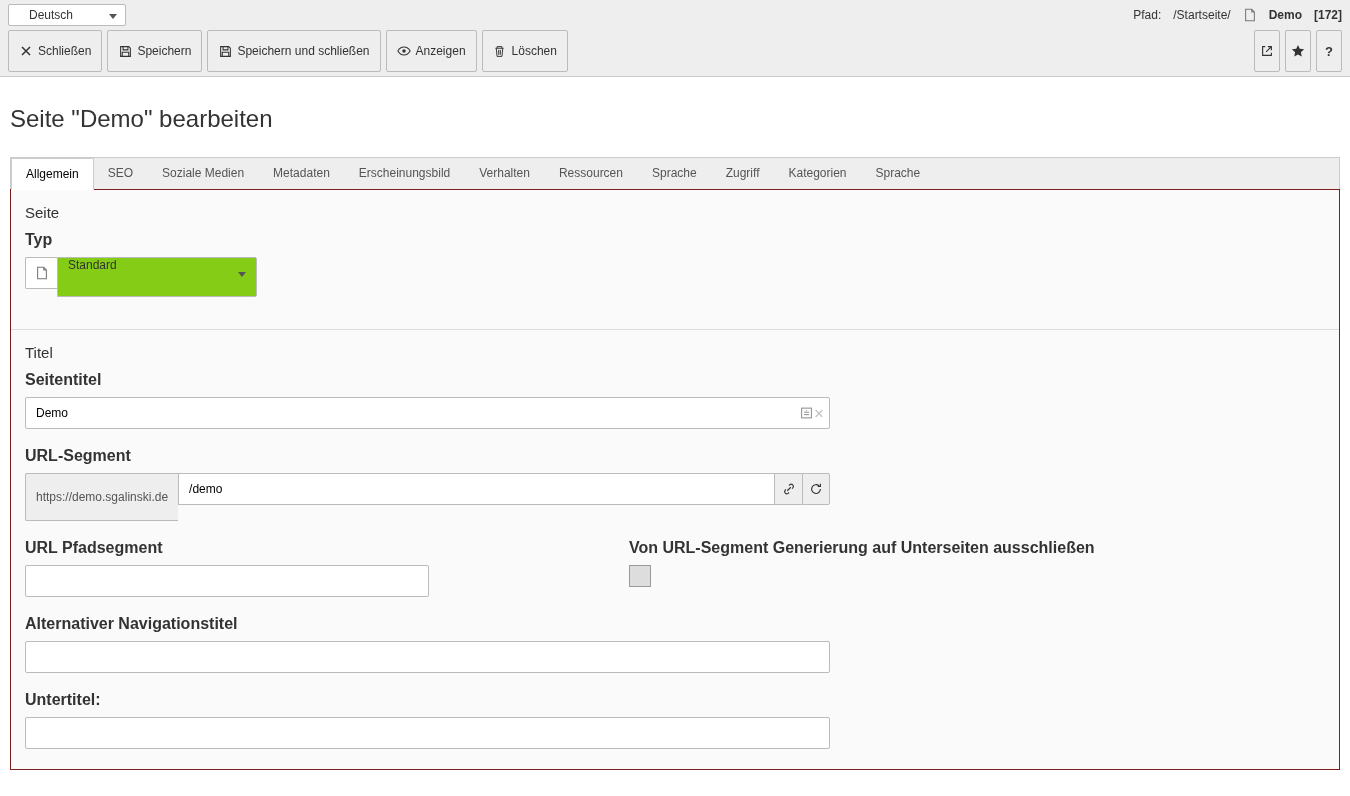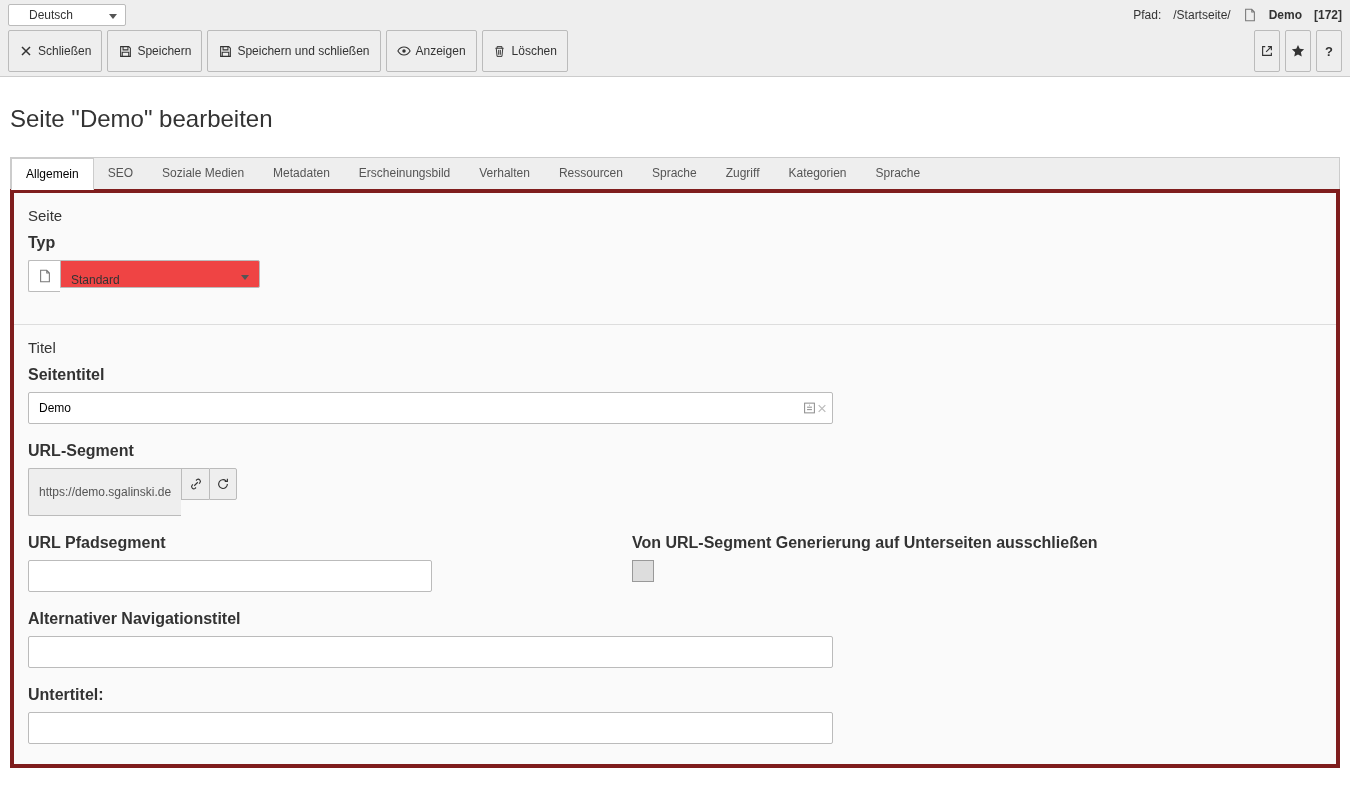--- a/index.html
+++ b/index.html
@@ -23,32 +23,32 @@
   
   .right-buttons { display: flex; gap: 5px; }
   
   .content { padding: 10px; }
   .page-title { font-size: 24px; font-weight: 500; margin: 18px 0 24px 0; }
   
   .tabs { display: flex; background: #eee; border: 1px solid #ccc; border-bottom: none; text-align: right; }
   .tab { padding: 8px 14px; font-size: 12px; color: #555; cursor: pointer; border-right: 1px solid transparent; }
   .tab.active { background: #fff; border: 1px solid #ccc; border-bottom: 1px solid #fff; margin-bottom: -1px; color: #000; font-weight: 500; }
   
-  .tab-panel { border: 4px solid #7f1d1d; background: #fafafa; padding: 0; }
+  .tab-panel { border: 1px solid #7f1d1d; background: #fafafa; padding: 0; }
   
   .section { padding: 14px 14px; border-bottom: 1px solid #ddd; }
   .section:last-child { border-bottom: none; }
   .section-title { font-size: 15px; font-weight: 400; margin-bottom: 10px; color: #333; }
   
   .field { margin-bottom: 18px; }
   .field-label { font-weight: bold; font-size: 16px; margin-bottom: 8px; display: block; }
   
   .type-group { display: flex; }
   .type-icon-box { width: 32px; height: 32px; border: 1px solid #bbb; border-right: none; border-radius: 2px 0 0 2px; background: #fff; display: flex; align-items: center; justify-content: center; }
-  .type-select { width: 200px; height: 28px; border: 1px solid #bbb; border-radius: 0 2px 2px 0; background: #ef4444; padding: 0 10px; display: flex; align-items: flex-end; position: relative; cursor: pointer; }
+  .type-select { width: 200px; height: 40px; border: 1px solid #bbb; border-radius: 0 2px 2px 0; background: #84cc16; padding: 0 10px; display: flex; align-items: flex-start; position: relative; cursor: pointer; }
   .type-select::after { content: ''; position: absolute; right: 10px; top: 14px; width: 0; height: 0; border-left: 4px solid transparent; border-right: 4px solid transparent; border-top: 5px solid #555; }
   
   .input-text { width: 100%; height: 32px; border: 1px solid #bbb; border-radius: 2px; background: #fff; padding: 0 10px; font-size: 12px; font-family: inherit; }
   .input-group { display: flex; max-width: 805px; position: relative; }
   .input-with-clear { position: relative; max-width: 805px; }
   .clear-x { position: absolute; right: 6px; top: 50%; transform: translateY(-50%); color: #aaa; display: flex; align-items: center; gap: 1px; }
   
   .url-prefix { height: 48px; border: 1px solid #bbb; border-right: none; border-radius: 2px 0 0 2px; background: #eee; padding: 0 10px; display: flex; align-items: center; color: #555; }
   .url-input { flex: 1; height: 32px; border: 1px solid #bbb; border-right: none; background: #fff; padding: 0 10px; font-size: 12px; font-family: inherit; }
   .url-btn { width: 28px; height: 32px; border: 1px solid #bbb; border-right: none; background: #eee; display: flex; align-items: center; justify-content: center; cursor: pointer; }
@@ -202,20 +202,21 @@
                 <path stroke="#bbb" stroke-width="1.5" d="M2 2l8 8M10 2l-8 8"></path>
               </svg>
           </span>
         </div>
       </div>
 
       <div class="field">
         <label class="field-label">URL-Segment</label>
         <div class="input-group">
           <div class="url-prefix">https://demo.sgalinski.de</div>
+          <input type="text" class="url-input" value="/demo" style="">
           <div class="url-btn">
             <span class="icon">
               <svg width="14" height="14" viewBox="0 0 16 16">
                   <path fill="none" stroke="#333" stroke-width="1.3" d="M6 10l4-4 M4.5 8.5l-1 1a2.5 2.5 0 003.5 3.5l1-1 M11.5 7.5l1-1A2.5 2.5 0 009 3l-1 1"></path>
                 </svg>
             </span>
           </div>
           <div class="url-btn">
             <span class="icon">
               <svg width="14" height="14" viewBox="0 0 16 16">

